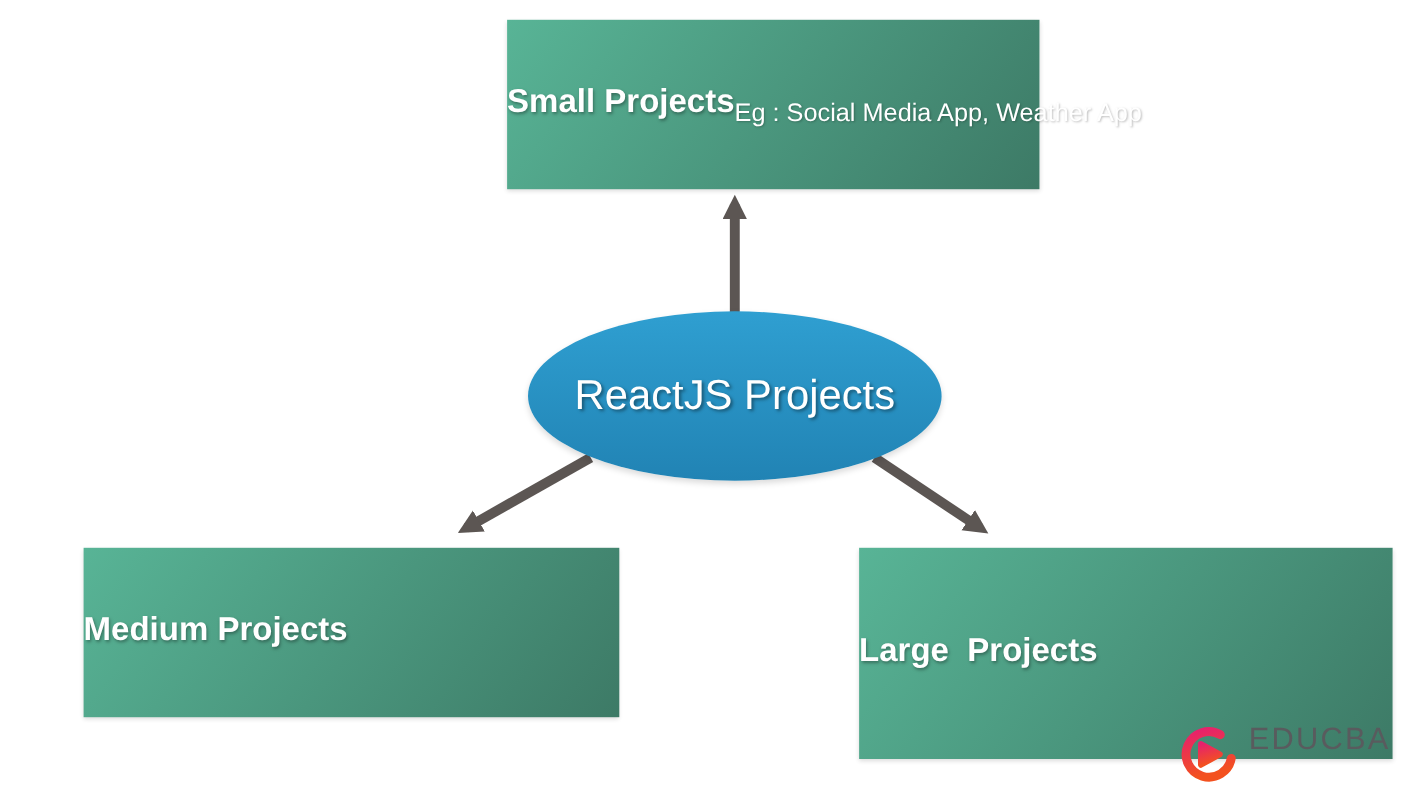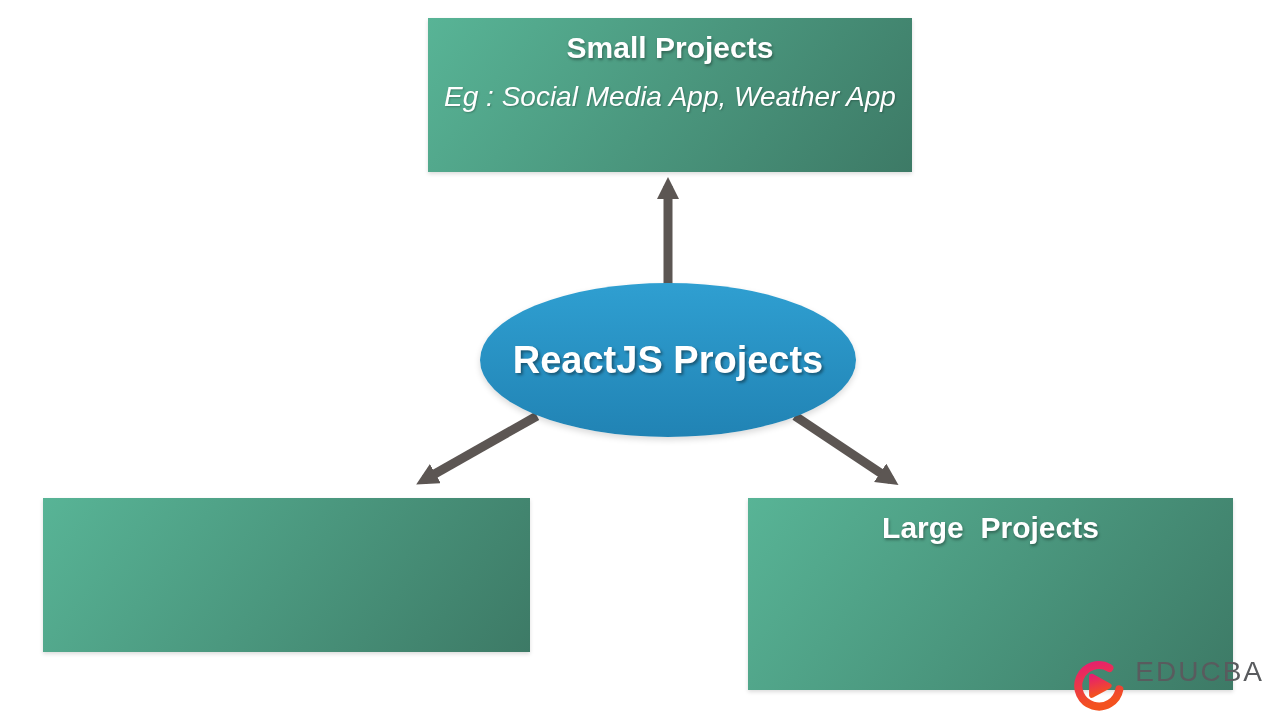--- a/index.html
+++ b/index.html
@@ -35,63 +35,63 @@
   .arrows line {
     stroke: var(--arrow, #5c5653);
     stroke-width: 9;
   }
 
   .node {
     position: absolute;
     z-index: 2;
     background: linear-gradient(128deg, var(--box-gradient-start) 0%, var(--box-gradient-end) 100%);
     display: flex;
-    flex-direction: column;
+    flex-direction: row;
     align-items: center;
     padding-top: 13px;
     box-shadow: 0 2px 4px rgba(0,0,0,0.14);
+    margin-left: 33px;
   }
   .node-small  { left: 428px; top: 18px;  width: 484px; height: 154px; }
   .node-medium { left: 43px;  top: 498px; width: 487px; height: 154px; }
   .node-large  { left: 748px; top: 498px; width: 485px; height: 192px; }
 
   .node-title {
     color: var(--text);
     font-size: 30px;
     font-weight: bold;
     line-height: 34px;
     white-space: pre;
     text-shadow: 1px 2px 3px rgba(0,0,0,0.35);
     margin-bottom: 17px;
   }
   .node-examples {
     color: var(--text);
-    font-size: 28px;
+    font-size: 23px;
     line-height: 30px;
     white-space: pre;
     text-shadow: 1px 1px 2px rgba(0,0,0,0.25);
-    font-style: italic;
   }
 
   .center-ellipse {
     position: absolute;
     z-index: 3;
     left: 480px; top: 283px;
     width: 376px; height: 154px;
     border-radius: 50%;
     background: linear-gradient(to bottom, var(--ellipse-gradient-start) 0%, var(--ellipse-gradient-end) 100%);
     display: flex;
     align-items: center;
     justify-content: center;
     box-shadow: 0 3px 6px rgba(0,0,0,0.15);
   }
   .center-ellipse .center-title {
     color: var(--text);
     font-size: 38px;
-    font-weight: bold;
+    font-weight: normal;
     text-shadow: 2px 2px 3px rgba(0,0,0,0.4);
     white-space: pre;
   }
 
   .logo {
     position: absolute;
     z-index: 4;
     right: 16px;
     bottom: 8px;
     display: flex;
@@ -120,20 +120,21 @@
     <line x1="537" y1="416" x2="424" y2="480" marker-end="url(#ah)"></line>
     <line x1="795" y1="416" x2="891" y2="480" marker-end="url(#ah)"></line>
   </svg>
 
   <div class="node node-small">
     <div class="node-title">Small Projects</div>
     <div class="node-examples">Eg : Social Media App, Weather App</div>
   </div>
 
   <div class="node node-medium">
+    <div class="node-title">Medium Projects</div>
   </div>
 
   <div class="node node-large">
     <div class="node-title">Large  Projects</div>
   </div>
 
   <div class="center-ellipse">
     <span class="center-title">ReactJS Projects</span>
   </div>
 

